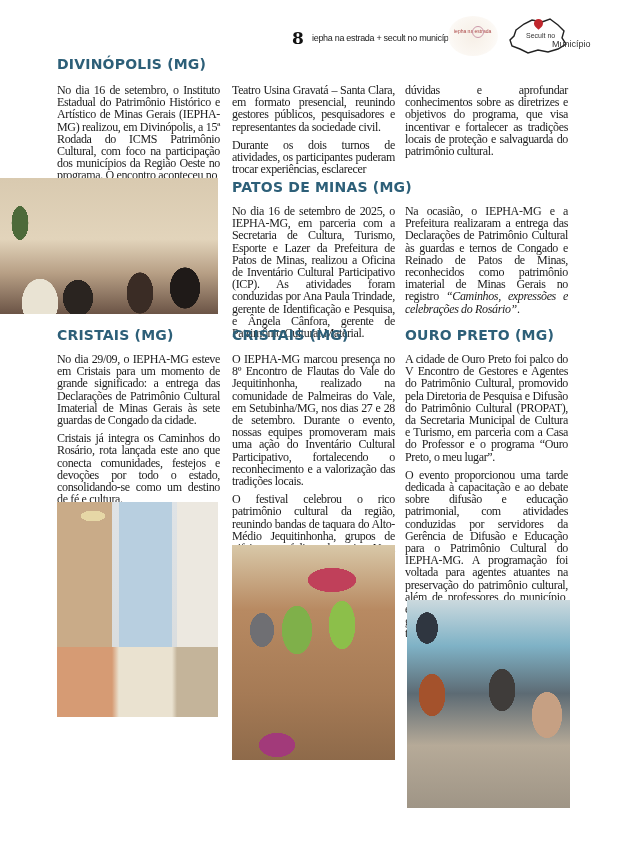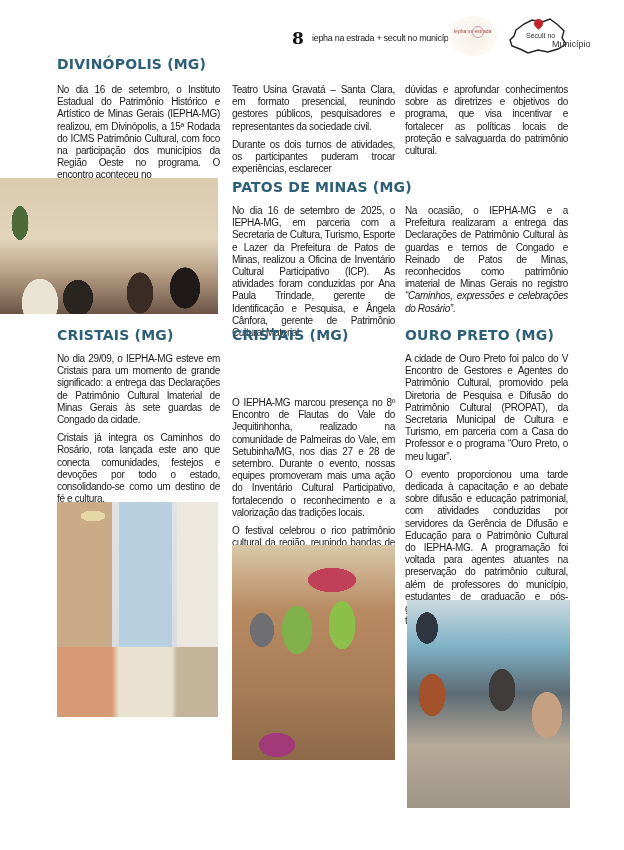--- a/index.html
+++ b/index.html
@@ -12,21 +12,21 @@
            background:radial-gradient(circle, #f6efe6 0%, #fbf7f2 60%, #ffffff 100%); }
   .logo1 .l1-text { position:absolute; left:6px; top:13px; font-size:5px; line-height:5px; color:#a44; }
   .logo1 .l1-ring { position:absolute; left:24px; top:10px; width:10px; height:10px; border:1px solid #c9a; border-radius:50%; }
   .logo2 { left:508px; top:16px; width:62px; height:40px; }
   .logo2 .l2-text { position:absolute; left:18px; top:16px; font-size:7px; line-height:8px; color:#333; }
   .logo2 .l2-text b { font-size:9px; font-weight:normal;margin-left:26px; }
   .logo2 .l2-pin { position:absolute; left:26px; top:3px; width:9px; height:9px; background:#c0272d; border-radius:50% 50% 50% 0; transform:rotate(-45deg); }
 
   h2 { margin:0; position:absolute; font-family:"DejaVu Sans", sans-serif; font-weight:bold;
        font-size:14px; letter-spacing:0.2px; color:#2d5f78; white-space:nowrap; }
-  .col { position:absolute; width:163px; font-family:Liberation Sans, sans-serif; font-size:10px;
+  .col { position:absolute; width:163px; font-family:Liberation Serif, serif; font-size:12px;
          line-height:12.2px; color:#1c1c1c; text-align:justify; letter-spacing:-0.35px; }
   .col p { margin:0 0 6px 0; }
   .col em { font-style:italic; }
 
   .photo { position:absolute; overflow:hidden; }
   .ph-div { left:0; top:178px; width:218px; height:136px;
     background:
       radial-gradient(ellipse 30px 40px at 40px 125px, #e9e3d3 0, #e9e3d3 60%, transparent 61%),
       radial-gradient(ellipse 25px 30px at 78px 120px, #2a2420 0, #2a2420 60%, transparent 61%),
       radial-gradient(ellipse 22px 34px at 140px 115px, #3a2c25 0, #3a2c25 60%, transparent 61%),
@@ -80,41 +80,41 @@
 
 <h2 style="left:57px; top:56px;">DIVINÓPOLIS (MG)</h2>
 <div class="col" style="left:57px; top:84px;">
   <p>No dia 16 de setembro, o Instituto Estadual do Patrimônio Histórico e Artístico de Minas Gerais (IEPHA-MG) realizou, em Divinópolis, a 15ª Rodada do ICMS Patrimônio Cultural, com foco na participação dos municípios da Região Oeste no programa. O encontro aconteceu no</p>
 </div>
 <div class="col" style="left:232px; top:84px;">
   <p>Teatro Usina Gravatá – Santa Clara, em formato presencial, reunindo gestores públicos, pesquisadores e representantes da sociedade civil.</p>
   <p>Durante os dois turnos de atividades, os participantes puderam trocar experiências, esclarecer</p>
 </div>
 <div class="col" style="left:405px; top:84px;">
-  <p>dúvidas e aprofundar conhecimentos sobre as diretrizes e objetivos do programa, que visa incentivar e fortalecer as políticas locais de proteção e salvaguarda do patrimônio cultural.</p>
+  <p>dúvidas e aprofundar conhecimentos sobre as diretrizes e objetivos do programa, que visa incentivar e fortalecer as tradições locais de proteção e salvaguarda do patrimônio cultural.</p>
 </div>
 <div class="photo ph-div" title="Participants seated around tables in a workshop room"></div>
 
 <h2 style="left:232px; top:179px;">PATOS DE MINAS (MG)</h2>
 <div class="col" style="left:232px; top:205px;">
   <p>No dia 16 de setembro de 2025, o IEPHA-MG, em parceria com a Secretaria de Cultura, Turismo, Esporte e Lazer da Prefeitura de Patos de Minas, realizou a Oficina de Inventário Cultural Participativo (ICP). As atividades foram conduzidas por Ana Paula Trindade, gerente de Identificação e Pesquisa, e Ângela Cânfora, gerente de Patrimônio Cultural Material.</p>
 </div>
 <div class="col" style="left:405px; top:205px;">
   <p><span>Na ocasião, o IEPHA-MG e a Prefeitura realizaram a entrega das Declarações de Patrimônio Cultural às guardas e ternos de Congado e Reinado de Patos de Minas, reconhecidos como patrimônio imaterial de Minas Gerais no registro </span><em>“Caminhos, expressões e celebrações do Rosário”</em><span>.</span></p>
 </div>
 
 <h2 style="left:57px; top:327px;">CRISTAIS (MG)</h2>
 <div class="col" style="left:57px; top:353px;">
   <p>No dia 29/09, o IEPHA-MG esteve em Cristais para um momento de grande significado: a entrega das Declarações de Patrimônio Cultural Imaterial de Minas Gerais às sete guardas de Congado da cidade.</p>
   <p>Cristais já integra os Caminhos do Rosário, rota lançada este ano que conecta comunidades, festejos e devoções por todo o estado, consolidando-se como um destino de fé e cultura.</p>
 </div>
 <div class="photo ph-cri" title="Three people posing: congado member with hat, man in light blue shirt, woman in white"></div>
 
 <h2 style="left:232px; top:327px;">CRISTAIS (MG)</h2>
-<div class="col" style="left:232px; top:353px;margin-top:44px;">
+<div class="col" style="left:232px; top:353px;">
   <p>O IEPHA-MG marcou presença no 8º Encontro de Flautas do Vale do Jequitinhonha, realizado na comunidade de Palmeiras do Vale, em Setubinha/MG, nos dias 27 e 28 de setembro. Durante o evento, nossas equipes promoveram mais uma ação do Inventário Cultural Participativo, fortalecendo o reconhecimento e a valorização das tradições locais.</p>
   <p>O festival celebrou o rico patrimônio cultural da região, reunindo bandas de taquara do Alto-Médio Jequitinhonha, grupos de pifeiros e folias de reis. Uma verdadeira festa da cultura popular!</p>
 </div>
 <div class="photo ph-set" title="Folk festival dancers in green shirts walking on dirt ground"></div>
 
 <h2 style="left:405px; top:327px;">OURO PRETO (MG)</h2>
 <div class="col" style="left:405px; top:353px;">
   <p>A cidade de Ouro Preto foi palco do V Encontro de Gestores e Agentes do Patrimônio Cultural, promovido pela Diretoria de Pesquisa e Difusão do Patrimônio Cultural (PROPAT), da Secretaria Municipal de Cultura e Turismo, em parceria com a Casa do Professor e o programa “Ouro Preto, o meu lugar”.</p>
   <p>O evento proporcionou uma tarde dedicada à capacitação e ao debate sobre difusão e educação patrimonial, com atividades conduzidas por servidores da Gerência de Difusão e Educação para o Patrimônio Cultural do IEPHA-MG. A programação foi voltada para agentes atuantes na preservação do patrimônio cultural, além de professores do município, estudantes de graduação e pós-graduação e demais interessados na temática.</p>
 </div>

